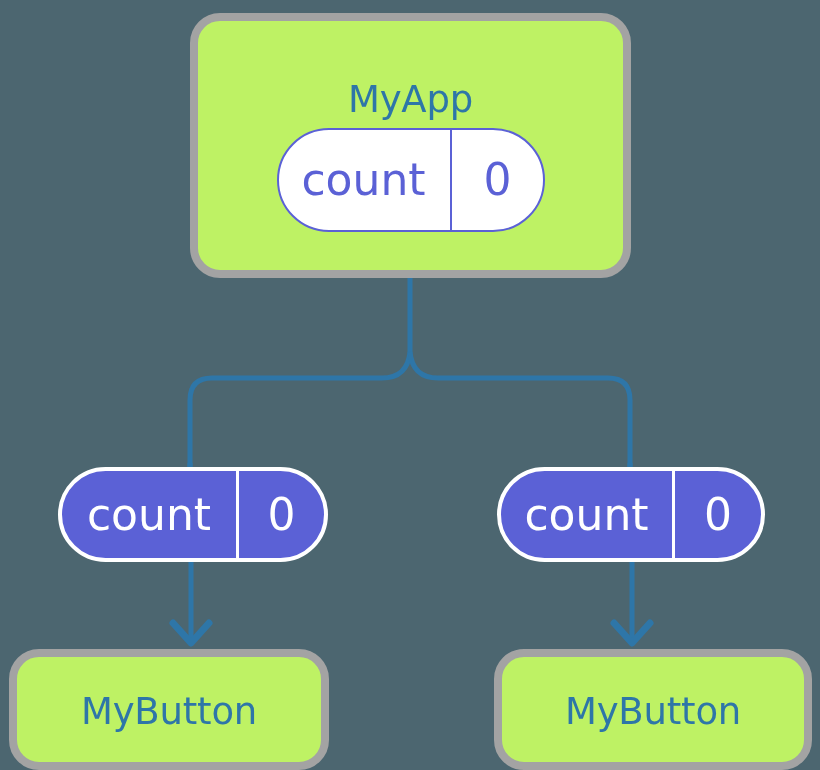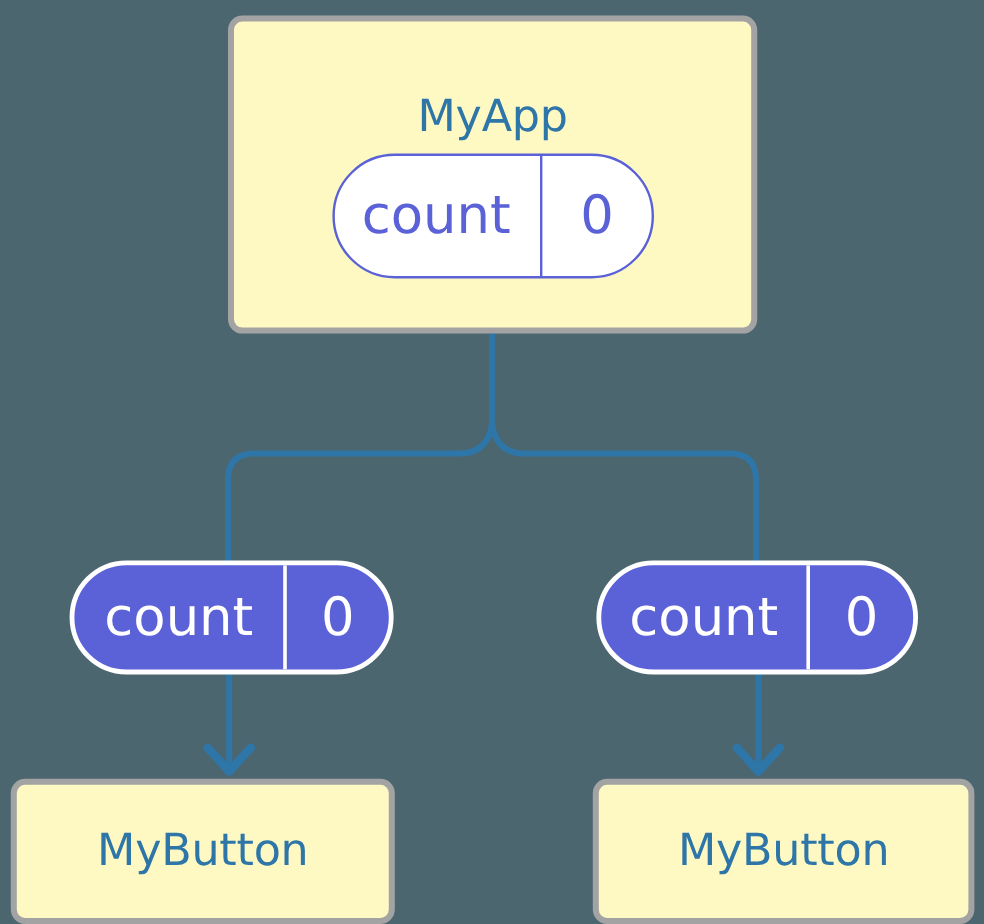--- a/index.html
+++ b/index.html
@@ -22,23 +22,23 @@
     position: absolute;
     left: 0;
     top: 0;
     width: 820px;
     height: 770px;
   }
 
   
   .comp-box {
     position: absolute;
-    background: #fef9c3;
-    border: 5px solid #a3a3a3;
-    border-radius: 12px;
+    background: #bef264;
+    border: 8px solid #a3a3a3;
+    border-radius: 30px;
     box-sizing: border-box;
   }
   .comp-title {
     position: absolute;
     left: 0;
     right: 0;
     text-align: center;
     color: #2e76a8;
     font-size: 37px;
     font-weight: 400;

